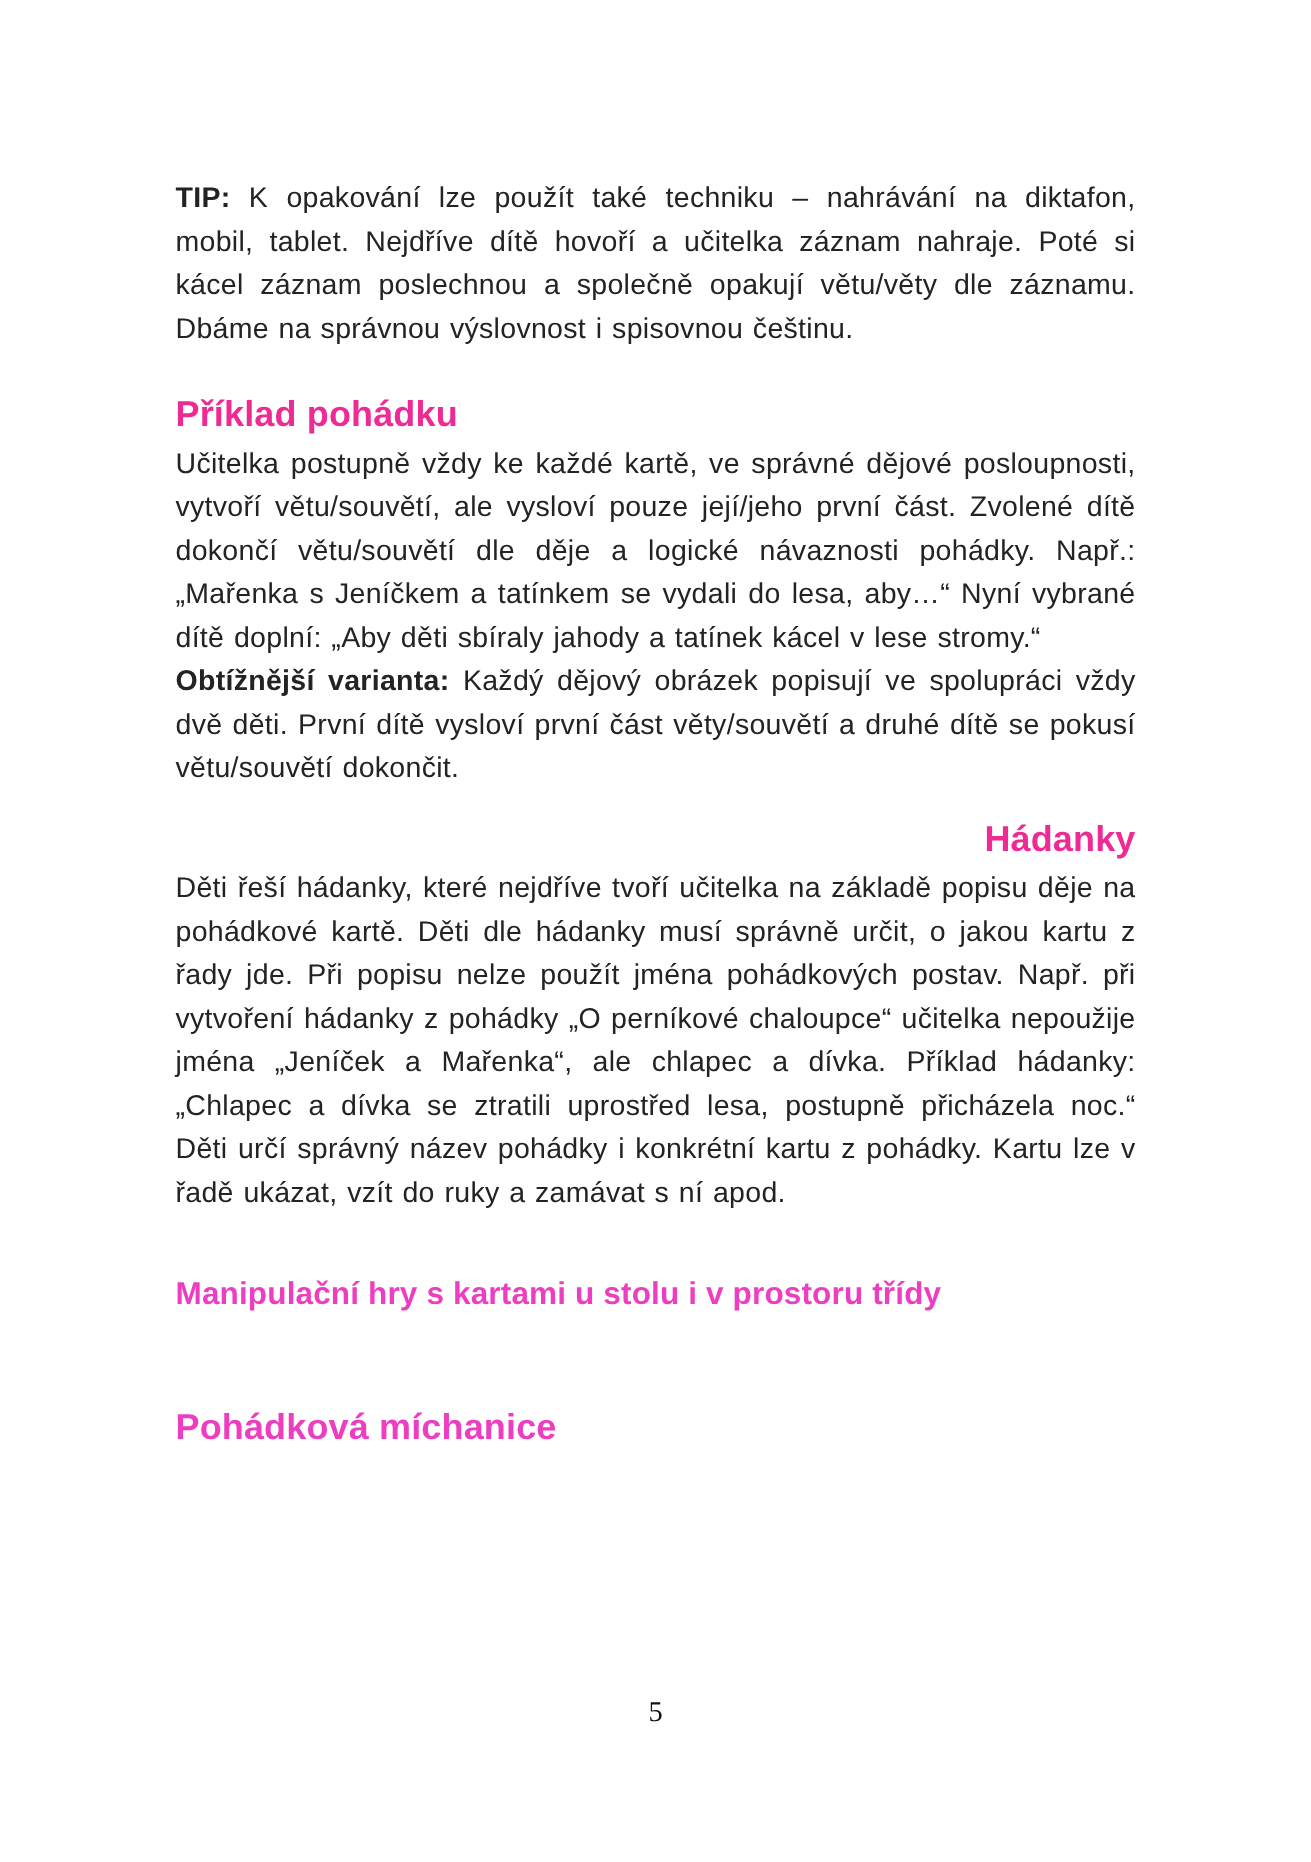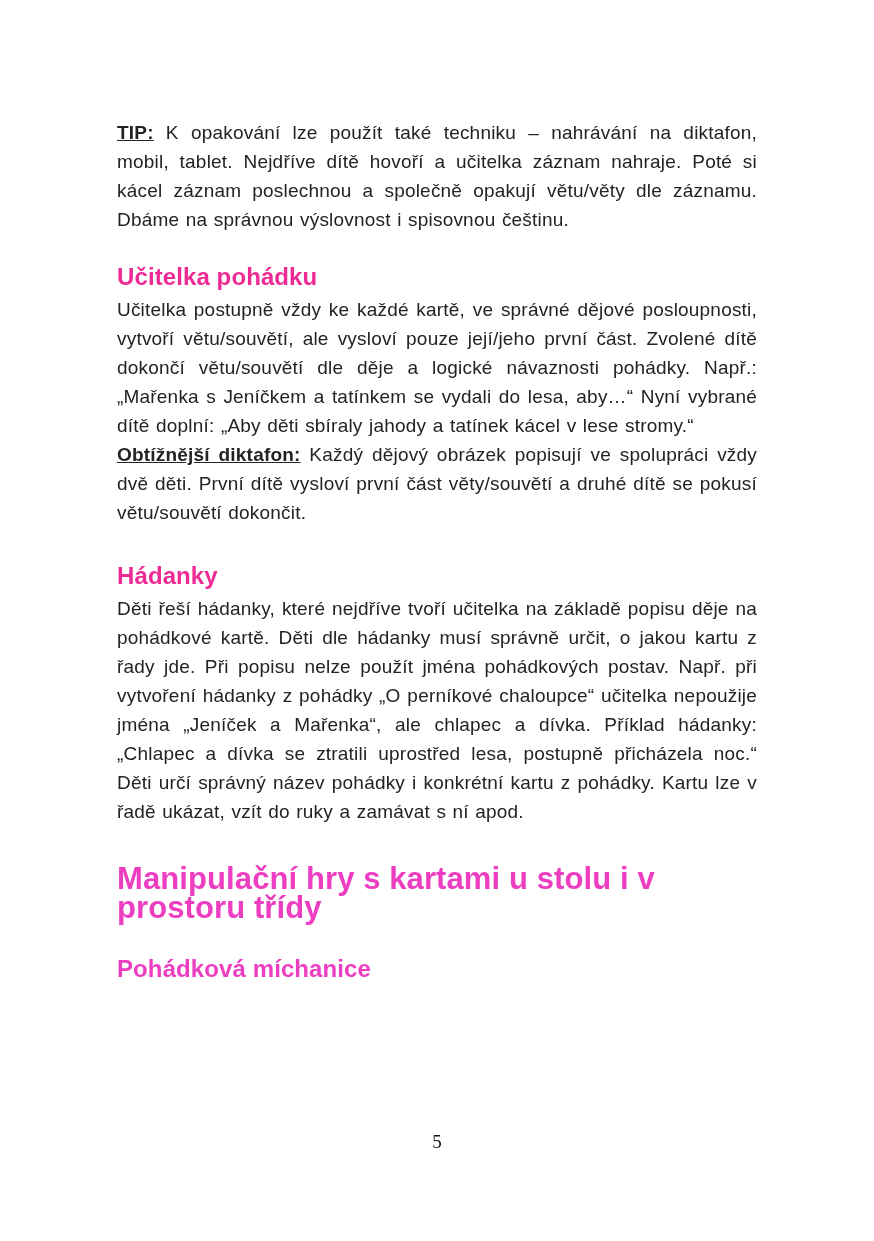--- a/index.html
+++ b/index.html
@@ -26,63 +26,63 @@
   }
   p.body{
     margin:0;
     font-size:19px;
     line-height:29px;
     letter-spacing:0.2px;
     word-spacing:1px;
     text-align:justify;
     color:var(--body-text);
   }
-  p.body b{font-weight:700;text-decoration:underline;}
+  p.body b{font-weight:700;}
   h1,h2{
     font-weight:800;
     line-height:29px;
     letter-spacing:0.1px;
   }
   h2.section-heading{
     color:var(--section-heading-pink);
     font-size:24px;
     margin:28px 0 4px 0;
   }
-  h2.section-heading.gap-large{margin-top:34px;}
+  h2.section-heading.gap-large{margin-top:18px;text-align:right;}
   h1.chapter-heading{
     color:var(--chapter-heading-pink);
-    font-size:31px;
+    font-size:21px;
     margin:38px 0 0 0;
   }
   h2.section-heading.pink-b{
     color:var(--chapter-heading-pink);
-    margin-top:32px;
+    margin-top:60px;
   }
   .page-number{
     position:absolute;
     top:1131px;left:0;
     width:874px;
     text-align:center;
     font-family:"Liberation Serif","DejaVu Serif",serif;
     font-size:19px;
     color:#111111;
   }
 </style>
 </head>
 <body>
 
 <div class="page-content">
 
   <p class="body"><b>TIP:</b><span> K opakování lze použít také techniku – nahrávání na diktafon, mobil, tablet. Nejdříve dítě hovoří a učitelka záznam nahraje. Poté si kácel záznam poslechnou a společně opakují větu/věty dle záznamu. Dbáme na správnou výslovnost i spisovnou češtinu.</span></p>
 
-  <h2 class="section-heading">Učitelka pohádku</h2>
+  <h2 class="section-heading">Příklad pohádku</h2>
 
   <p class="body"><span>Učitelka postupně vždy ke každé kartě, ve správné dějové posloupnosti, vytvoří větu/souvětí, ale vysloví pouze její/jeho první část. Zvolené dítě dokončí větu/souvětí dle děje a logické návaznosti pohádky. Např.: „Mařenka s Jeníčkem a tatínkem se vydali do lesa, aby…“ Nyní vybrané dítě doplní: „Aby děti sbíraly jahody a tatínek kácel v lese stromy.“</span></p>
 
-  <p class="body"><b>Obtížnější diktafon:</b><span> Každý dějový obrázek popisují ve spolupráci vždy dvě děti. První dítě vysloví první část věty/souvětí a druhé dítě se pokusí větu/souvětí dokončit.</span></p>
+  <p class="body"><b>Obtížnější varianta:</b><span> Každý dějový obrázek popisují ve spolupráci vždy dvě děti. První dítě vysloví první část věty/souvětí a druhé dítě se pokusí větu/souvětí dokončit.</span></p>
 
   <h2 class="section-heading gap-large">Hádanky</h2>
 
   <p class="body"><span>Děti řeší hádanky, které nejdříve tvoří učitelka na základě popisu děje na pohádkové kartě. Děti dle hádanky musí správně určit, o jakou kartu z řady jde. Při popisu nelze použít jména pohádkových postav. Např. při vytvoření hádanky z pohádky „O perníkové chaloupce“ učitelka nepoužije jména „Jeníček a Mařenka“, ale chlapec a dívka. Příklad hádanky: „Chlapec a dívka se ztratili uprostřed lesa, postupně přicházela noc.“ Děti určí správný název pohádky i konkrétní kartu z pohádky. Kartu lze v řadě ukázat, vzít do ruky a zamávat s ní apod.</span></p>
 
   <h1 class="chapter-heading">Manipulační hry s kartami u stolu i v prostoru třídy</h1>
 
   <h2 class="section-heading pink-b">Pohádková míchanice</h2>
 
 

